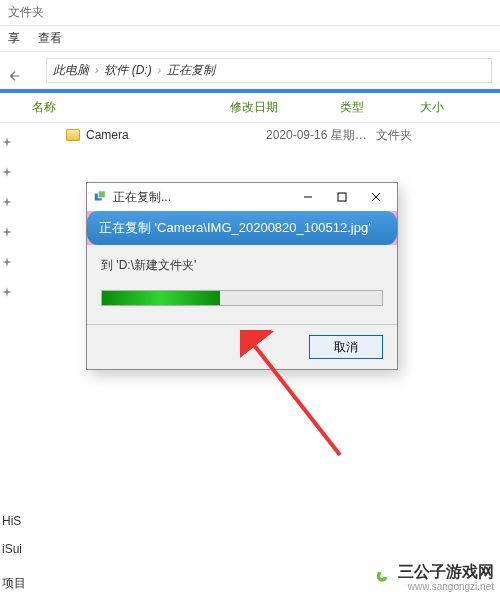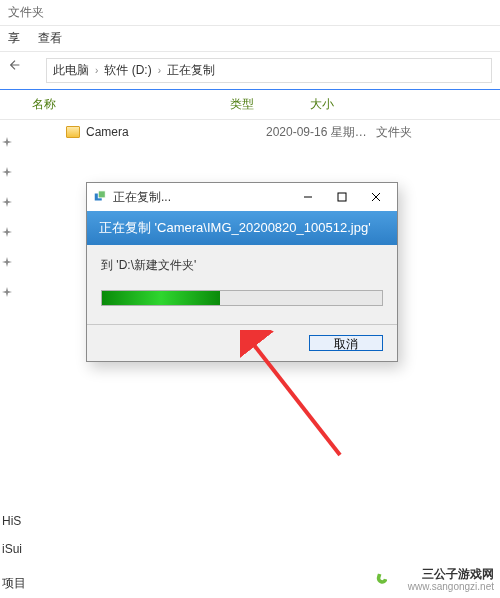--- a/index.html
+++ b/index.html
@@ -1,20 +1,20 @@
 <!DOCTYPE html>
 <html><head>
   <meta charset="utf-8">
   <style>
     * { margin: 0; padding: 0; box-sizing: border-box; font-family: "Microsoft YaHei", "Segoe UI", sans-serif; }
     body { width: 500px; height: 598px; background: #fff; overflow: hidden; position: relative; font-size: 12px; color: #333; }
     
     .titlebar-frag { padding: 4px 8px; font-size: 12px; color: #666; border-bottom: 1px solid #e8e8e8; }
     .menubar { display: flex; gap: 18px; padding: 4px 8px; font-size: 12px; color: #333; border-bottom: 1px solid #e8e8e8; }
-    .toolbar { display: flex; align-items: flex-start; padding: 6px 8px; border-bottom: 1px solid #3b82f6; gap: 8px; }
+    .toolbar { display: flex; align-items: flex-end; padding: 6px 8px; border-bottom: 4px solid #3b82f6; gap: 8px; font-style: italic; }
     .toolbar .tb-icon { width: 14px; height: 14px; display: inline-flex; align-items: center; justify-content: center; color: #666; }
     .toolbar .up-icon { transform: rotate(-90deg); }
     .breadcrumbs { display: flex; align-items: center; gap: 2px; border: 1px solid #ddd; padding: 3px 6px; flex: 1; font-size: 12px; margin-left: 16px; }
     .breadcrumbs .crumb { color: #333; }
     .breadcrumbs .chev { color: #888; font-size: 10px; padding: 0 4px; }
     
     .columns { display: flex; width: 100%; border-bottom: 1px solid #e8e8e8; padding: 6px 0; font-size: 12px; color: #4d7c0f; }
     .col-name { width: 230px; padding-left: 32px; }
     .col-date { width: 110px; }
     .col-type { width: 80px; }
@@ -38,37 +38,37 @@
     
     
     .dialog { position: absolute; left: 86px; top: 182px; width: 312px; background: #f9a8d4; border: 1px solid #8a8a8a; box-shadow: 4px 6px 14px rgba(0,0,0,0.2); }
     .dlg-title { display: flex; align-items: center; justify-content: space-between; height: 28px; padding: 0 4px 0 6px; background: #fff; font-size: 12px; }
     .dlg-title-left { display: flex; align-items: center; gap: 6px; }
     .dlg-title-left .copy-ico { width: 14px; height: 14px; display: inline-flex; }
     .dlg-title-count { font-size: 12px; }
     .dlg-winbtns { display: flex; align-items: center; }
     .dlg-winbtns .wb { width: 34px; height: 28px; display: flex; align-items: center; justify-content: center; color: #333; }
     .dlg-winbtns .wb svg { width: 10px; height: 10px; }
-    .dlg-header { background: linear-gradient(#4a9de0, #2d7fc7); color: #fff; padding: 8px 12px; font-size: 13px; }
+    .dlg-header { background: linear-gradient(#4a9de0, #2d7fc7); color: #fff; padding: 8px 12px; font-size: 13px; border-radius: 11px; }
     .dlg-body { padding: 12px 14px 10px 14px; background: #f0f0f0; }
     .dlg-dest { font-size: 12px; margin-bottom: 16px; }
     .progress { width: 100%; height: 16px; border: 1px solid #b0b0b0; background: #e8e8e8; position: relative; margin-bottom: 18px; }
     .progress .bar { position: absolute; left: 0; top: 0; bottom: 0; background: linear-gradient(to right, #0a8a0a, #2fd62f, #0a8a0a); }
     .dlg-sep { border-top: 1px solid #c8c8c8; margin: 0 -14px 10px -14px; }
     .dlg-actions { display: flex; justify-content: flex-end; }
-    .dlg-actions button { min-width: 74px; height: 16px; border: 1px solid #0a64c2; background: #e8f0fb; font-size: 12px; cursor: pointer; }
+    .dlg-actions button { min-width: 74px; height: 24px; border: 1px solid #0a64c2; background: #e8f0fb; font-size: 12px; cursor: pointer; }
     
     
     .arrow { position: absolute; left: 240px; top: 330px; width: 120px; height: 130px; pointer-events: none; }
     
     
     .watermark { position: absolute; right: 6px; bottom: 6px; display: flex; align-items: center; gap: 6px; }
     .watermark .wm-logo { width: 18px; height: 18px; }
     .watermark .wm-txt { display: flex; flex-direction: column; line-height: 1.1; align-items: flex-end; }
-    .watermark .wm-name { font-size: 12px; font-weight: 600; color: #333; }
+    .watermark .wm-name { font-size: 16px; font-weight: 600; color: #333; }
     .watermark .wm-url { font-size: 10px; color: #999; margin-left: 15px; }
   </style>
 </head>
 <body>
 
 <div class="titlebar-frag">文件夹</div>
 
 <div class="menubar">
   <span>享</span>
   <span>查看</span>
@@ -84,20 +84,21 @@
     <span class="crumb">此电脑</span>
     <span class="chev">›</span>
     <span class="crumb">软件 (D:)</span>
     <span class="chev">›</span>
     <span class="crumb">正在复制</span>
   </div>
 </div>
 
 <div class="columns">
   <div class="col-name">名称</div>
+  <div class="col-date">修改日期</div>
   <div class="col-type">类型</div>
   <div class="col-size">大小</div>
 </div>
 
 <div class="filelist">
   <div class="filerow">
     <span class="fr-icon folder-ico"></span>
     <span class="fr-name">Camera</span>
     <span class="fr-date">2020-09-16 星期…</span>
     <span class="fr-type">文件夹</span>

